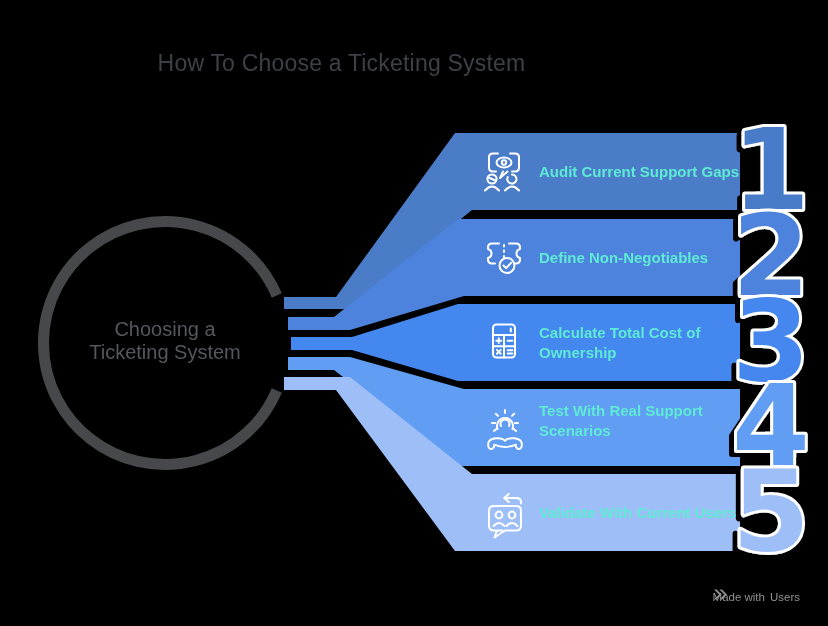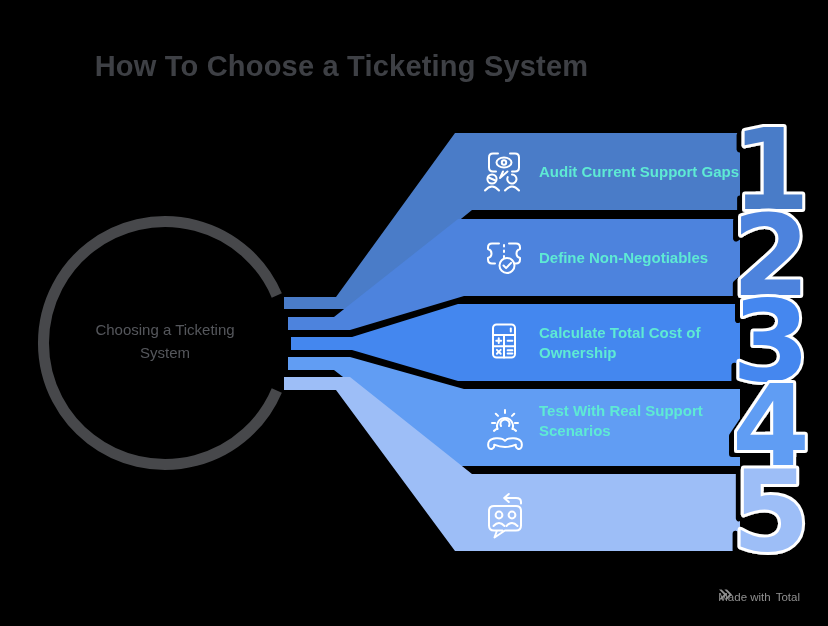--- a/index.html
+++ b/index.html
@@ -2,26 +2,26 @@
 <html><head>
 <meta charset="utf-8">
 <style>
   html,body{margin:0;padding:0;background:#000;}
   .stage{
     position:relative;width:828px;height:626px;background:#000;overflow:hidden;
     font-family:"Liberation Sans",sans-serif;
   }
   .title{
     position:absolute;left:0;top:50px;width:683px;text-align:center;
-    font-size:29px;font-weight:700;color:#3e4045;letter-spacing:.2px;
+    font-size:23px;font-weight:400;color:#3e4045;letter-spacing:.2px;
   }
   .stage svg{position:absolute;left:0;top:0;}
   .hub-label{
     position:absolute;left:80px;top:318px;width:170px;text-align:center;
-    font-size:15px;line-height:23px;color:#55575c;
+    font-size:20px;line-height:23px;color:#55575c;
   }
   .step-label{
     position:absolute;left:539px;width:200px;display:flex;align-items:center;
     color:#5eead4;font-size:15px;line-height:20px;font-weight:700;
   }
   .lbl1{top:133px;height:77px}
   .lbl2{top:219px;height:77px}
   .lbl3{top:304px;height:77px}
   .lbl4{top:389px;height:64px}
   .lbl5{top:474px;height:77px}
@@ -123,23 +123,26 @@
     </div>
   <div class="step-label lbl3">
       <span>Calculate Total Cost of Ownership</span>
     </div>
   <div class="step-label lbl2">
       <span>Define Non-Negotiables</span>
     </div>
   <div class="step-label lbl4">
       <span>Test With Real Support Scenarios</span>
     </div>
+  <div class="step-label lbl5">
+      <span>Validate With Current Users</span>
+    </div>
 
   <div class="watermark">
     <span>Made with</span>
     <svg width="14" height="11" viewBox="0 0 14 11">
       <path d="M1 0.5 L6 5.5 L1 10.5 H3.6 L8.6 5.5 L3.6 0.5 Z" fill="#909090"></path>
       <path d="M6.4 0.5 L11.4 5.5 L6.4 10.5 H9 L14 5.5 L9 0.5 Z" fill="#909090"></path>
     </svg>
-    <span>Total</span>
+    <span>Users</span>
   </div>
 
 </div>
 
 </body></html>

